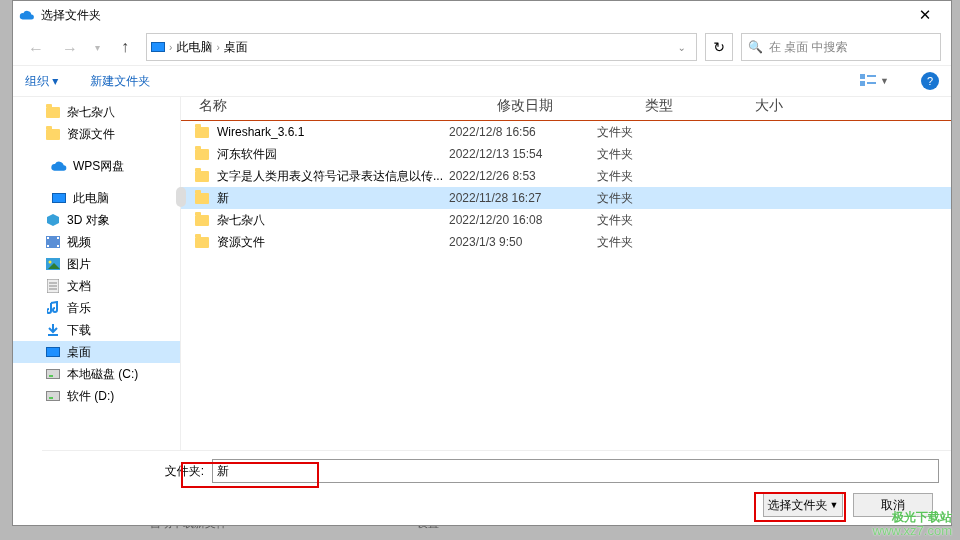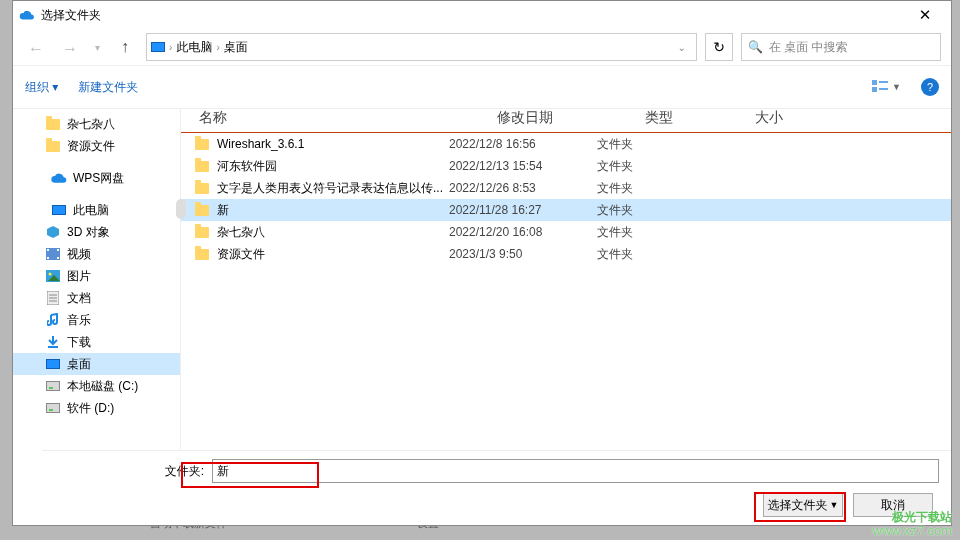--- a/index.html
+++ b/index.html
@@ -12,21 +12,21 @@
 .navbar { height: 36px; display: flex; align-items: center; padding: 0 10px; gap: 8px; }
 .nav-arrow { width: 26px; height: 26px; display: flex; align-items: center; justify-content: center; font-size: 16px; color: #bbb; }
 .nav-arrow.up { color: #444; }
 .nav-dd { color: #bbb; font-size: 10px; margin: 0 4px;}
 .pathbox { flex: 1; height: 28px; border: 1px solid #ccc; display: flex; align-items: center; padding: 0 4px; font-size: 12px; }
 .pathbox .sep { color: #888; margin: 0 4px; font-size: 10px; }
 .pathbox .spacer { flex: 1;}
 .pathbox .dd { color: #888; padding: 0 6px; font-size: 10px;}
 .refresh { width: 28px; height: 28px; border: 1px solid #ccc; display: flex; align-items: center; justify-content: center; font-size: 14px;}
 .searchbox { width: 200px; height: 28px; border: 1px solid #ccc; display: flex; align-items: center; padding: 0 6px; font-size: 12px; color: #888; gap: 6px;}
-.toolbar { height: 44px; border-top: 1px solid #eee; border-bottom: 1px solid #eee; display: flex; align-items: center; padding: 9px 12px; font-size: 12px; gap: 20px; }
+.toolbar { height: 32px; border-top: 1px solid #eee; border-bottom: 1px solid #eee; display: flex; align-items: center; padding: 9px 12px; font-size: 12px; gap: 32px; }
 .toolbar .org { color: #1565c0; }
 .toolbar .newf { color: #1565c0; }
 .toolbar .spacer { flex: 1; }
 .toolbar .view-icon { display:flex; align-items:center; gap:2px; }
 .toolbar .help { width: 18px; height: 18px; border-radius: 50%; background: #1976d2; color: #fff; font-size: 11px; display: flex; align-items: center; justify-content: center; }
 .body { flex: 1; display: flex; overflow: hidden; }
 .sidebar { width: 168px; border-right: 1px solid #eee; font-size: 12px; overflow-y: auto; padding-top: 4px; }
 .side-item { height: 22px; display: flex; align-items: center; padding-left: 32px; gap: 6px; cursor: default; }
 .side-item.lv1 { padding-left: 38px; }
 .side-item.selected { background: #cce8ff; }

